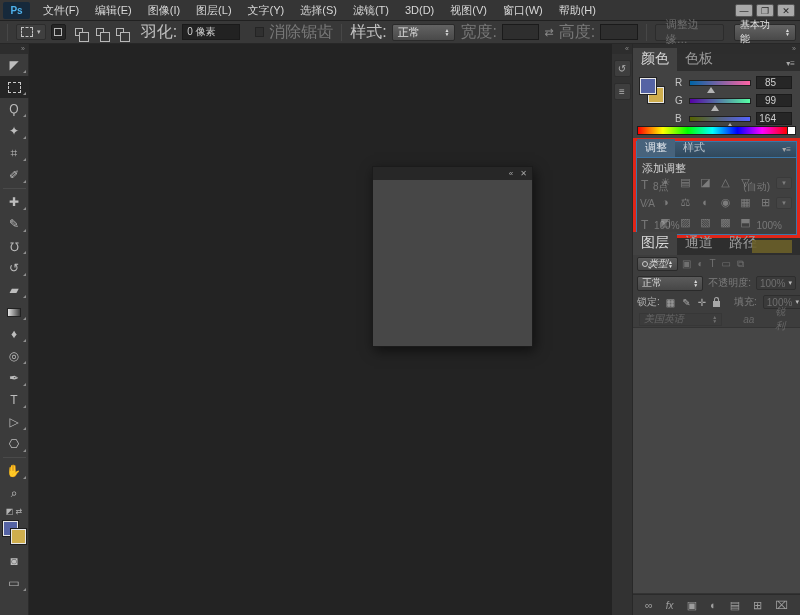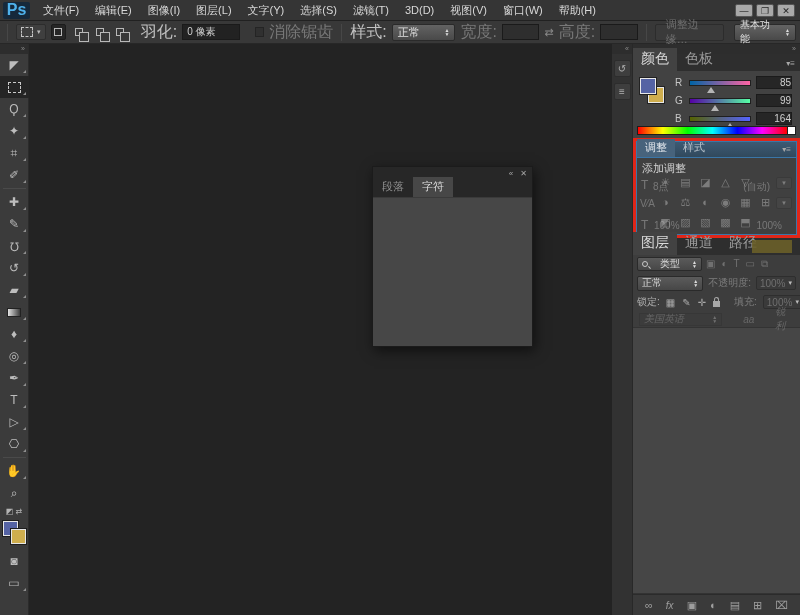--- a/index.html
+++ b/index.html
@@ -8,21 +8,21 @@
     position: relative;
     background:#282828;
     font-family:"Liberation Sans", sans-serif;
     font-size:11px;
     color:#c9c9c9;
     overflow:hidden;
     -webkit-font-smoothing:antialiased;
   }
   
   .menubar{position:absolute;top:0;left:0;width:800px;height:21px;background:#353535;border-bottom:1px solid #212121;display:flex;align-items:center;}
-  .ps-logo{width:27px;height:17px;margin:2px 5px 2px 3px;background:#16293b;color:#4fb2ec;font-weight:bold;font-size:16px;display:flex;align-items:center;justify-content:center;border-radius:2px;}
+  .ps-logo{width:27px;height:17px;margin:2px 5px 2px 3px;background:#16293b;color:#4fb2ec;font-weight:bold;font-size:10px;display:flex;align-items:center;justify-content:center;border-radius:2px;}
   .menu-item{padding:0 8px;line-height:20px;color:#d8d8d8;font-size:11px;white-space:nowrap;}
   .win-controls{margin-left:auto;display:flex;gap:3px;padding-right:5px;}
   .win-btn{width:18px;height:13px;background:#a9a9a9;color:#262626;font-size:9px;line-height:13px;text-align:center;border-radius:2px;border:1px solid #555;}
   
   .optionsbar{position:absolute;top:21px;left:0;width:800px;height:23px;background:#383838;border-bottom:1px solid #272727;display:flex;align-items:center;padding:0 4px;gap:5px;}
   .vsep{width:1px;height:17px;background:#2a2a2a;border-right:1px solid #474747;margin:0 3px;}
   .tool-preset{display:flex;align-items:center;gap:4px;padding:2px 4px;border:1px solid #2d2d2d;border-radius:2px;background:#3f3f3f;}
   .mini-marquee{width:12px;height:10px;border:1px dashed #c4c4c4;}
   .dd-arrow{font-size:7px;color:#bbb;}
   .mode-btn{width:18px;height:16px;display:flex;align-items:center;justify-content:center;border-radius:2px;}
@@ -73,21 +73,21 @@
   .tab.active{background:#424242;color:#dadada;}
   .panel-menu{margin-left:auto;color:#a8a8a8;font-size:8px;padding:0 5px 3px;}
   
   .color-body{height:67px;background:#424242;position:relative;flex:0 0 auto;}
   .cp-fg{position:absolute;left:7px;top:7px;width:16px;height:16px;border:1px solid #e8e8e8;outline:1px solid #222;z-index:2;}
   .cp-bg{position:absolute;left:15px;top:16px;width:16px;height:16px;border:1px solid #e8e8e8;outline:1px solid #222;}
   .chan-row{position:absolute;left:42px;display:flex;align-items:center;gap:5px;height:13px;}
   .chan-label{width:9px;color:#c6c6c6;font-size:10px;}
   .chan-track{width:62px;height:6px;border:1px solid #1f1f1f;position:relative;}
   .chan-thumb{position:absolute;top:6px;width:0;height:0;border-left:4px solid transparent;border-right:4px solid transparent;border-bottom:6px solid #b5b5b5;}
-  .chan-value{width:36px;height:13px;background:#262626;border:1px solid #1b1b1b;color:#cfcfcf;font-size:10px;display:flex;align-items:center;justify-content:flex-end;padding:0 0;}
+  .chan-value{width:36px;height:13px;background:#262626;border:1px solid #1b1b1b;color:#cfcfcf;font-size:10px;display:flex;align-items:center;justify-content:flex-end;padding:0 15px;}
   .track-r{background:linear-gradient(90deg,rgb(0,99,164),rgb(255,99,164));}
   .track-g{background:linear-gradient(90deg,rgb(85,0,164),rgb(85,255,164));}
   .track-b{background:linear-gradient(90deg,rgb(85,99,0),rgb(85,99,255));}
   .spectrum{position:absolute;left:4px;right:4px;bottom:3px;height:9px;border:1px solid #1d1d1d;display:flex;}
   .spectrum-ramp{flex:1;background:linear-gradient(90deg,#ff0000,#ffff00,#00ff00,#00ffff,#0000ff,#ff00ff,#ff0000);}
   .spectrum-white{width:8px;background:#fff;border-left:1px solid #1d1d1d;}
   
   .red-box{height:100px;border:3px solid #e02619;background:#3d3d3d;position:relative;flex:0 0 auto;}
   .adj-panel{position:absolute;inset:0;border:1px solid #3a76a8;display:flex;flex-direction:column;}
   .adj-tabbar{height:16px;background:linear-gradient(#3d5a73,#31495d);display:flex;align-items:flex-end;border-bottom:1px solid #3a76a8;}
@@ -96,21 +96,21 @@
   .adj-body{flex:1;position:relative;background:rgba(64,64,64,.92);}
   .adj-add{position:absolute;left:5px;top:3px;color:#d2d2d2;font-size:11px;}
   .adj-row{position:absolute;left:22px;display:flex;gap:7px;opacity:.42;color:#cfcfcf;font-size:11px;}
   .adj-icon{width:13px;text-align:center;}
   .ghost{position:absolute;opacity:.38;color:#cfcfcf;font-size:10px;white-space:nowrap;}
   .ghost-dd{position:absolute;width:16px;height:12px;background:#4a4a4a;border:1px solid #363636;border-radius:2px;opacity:.5;color:#bbb;font-size:6px;text-align:center;line-height:11px;}
   
   .layers{flex:1;display:flex;flex-direction:column;min-height:0;}
   .yellow-smear{position:absolute;right:8px;top:2px;width:40px;height:13px;background:#6d6128;opacity:.85;}
   .filter-row{height:18px;background:#3d3d3d;display:flex;align-items:center;gap:4px;padding:0 4px;flex:0 0 auto;}
-  .search-dd{display:flex;align-items:center;gap:12px;background:linear-gradient(#5b5b5b,#474747);border:1px solid #2a2a2a;border-radius:2px;height:14px;padding:0 4px;color:#d6d6d6;font-size:10px;}
+  .search-dd{display:flex;align-items:center;gap:0;background:linear-gradient(#5b5b5b,#474747);border:1px solid #2a2a2a;border-radius:2px;height:14px;padding:0 4px;color:#d6d6d6;font-size:10px;font-style:italic;}
   .mag{width:6px;height:6px;border:1px solid #c9c9c9;border-radius:50%;position:relative;}
   .mag::after{content:"";position:absolute;left:5px;top:5px;width:3px;height:1px;background:#c9c9c9;transform:rotate(45deg);}
   .filter-icons{display:flex;gap:6px;color:#9a9a9a;opacity:.55;font-size:10px;}
   .blend-row{height:20px;display:flex;align-items:center;gap:5px;padding:0 4px;flex:0 0 auto;}
   .blend-dd{width:74px;height:15px;background:linear-gradient(#5b5b5b,#474747);border:1px solid #2a2a2a;border-radius:2px;display:flex;align-items:center;justify-content:space-between;padding:0 4px;color:#dadada;font-size:10px;}
   .dim-lbl{color:#7d7d7d;font-size:10px;white-space:nowrap;}
   .dim-dd{height:14px;background:#3a3a3a;border:1px solid #2e2e2e;border-radius:2px;display:flex;align-items:center;gap:3px;padding:0 3px;color:#6f6f6f;font-size:10px;}
   .lock-row{height:18px;display:flex;align-items:center;gap:6px;padding:0 4px;flex:0 0 auto;}
   .lock-icons{display:flex;gap:7px;align-items:center;color:#a8a8a8;font-size:10px;}
   .mini-lock{width:7px;height:6px;background:#a8a8a8;position:relative;margin-top:3px;}
@@ -291,24 +291,20 @@
       <span class="corner"></span>
     </div>
 </div>
 
 <div class="canvas"></div>
 
 <div class="float-panel">
   <div class="float-titlebar">
     <span class="tb-icon">«</span>
     <span class="tb-icon">✕</span>
-  </div>
-  <div class="float-tabbar">
-    <div class="ftab">段落</div>
-    <div class="ftab active">字符</div>
   </div>
   <div class="float-body"></div>
 </div>
 
 <div class="dock-strip">
   <div class="strip-header">«</div>
   <div class="strip-btn">↺</div>
   <div class="strip-btn">≡</div>
 </div>
 

